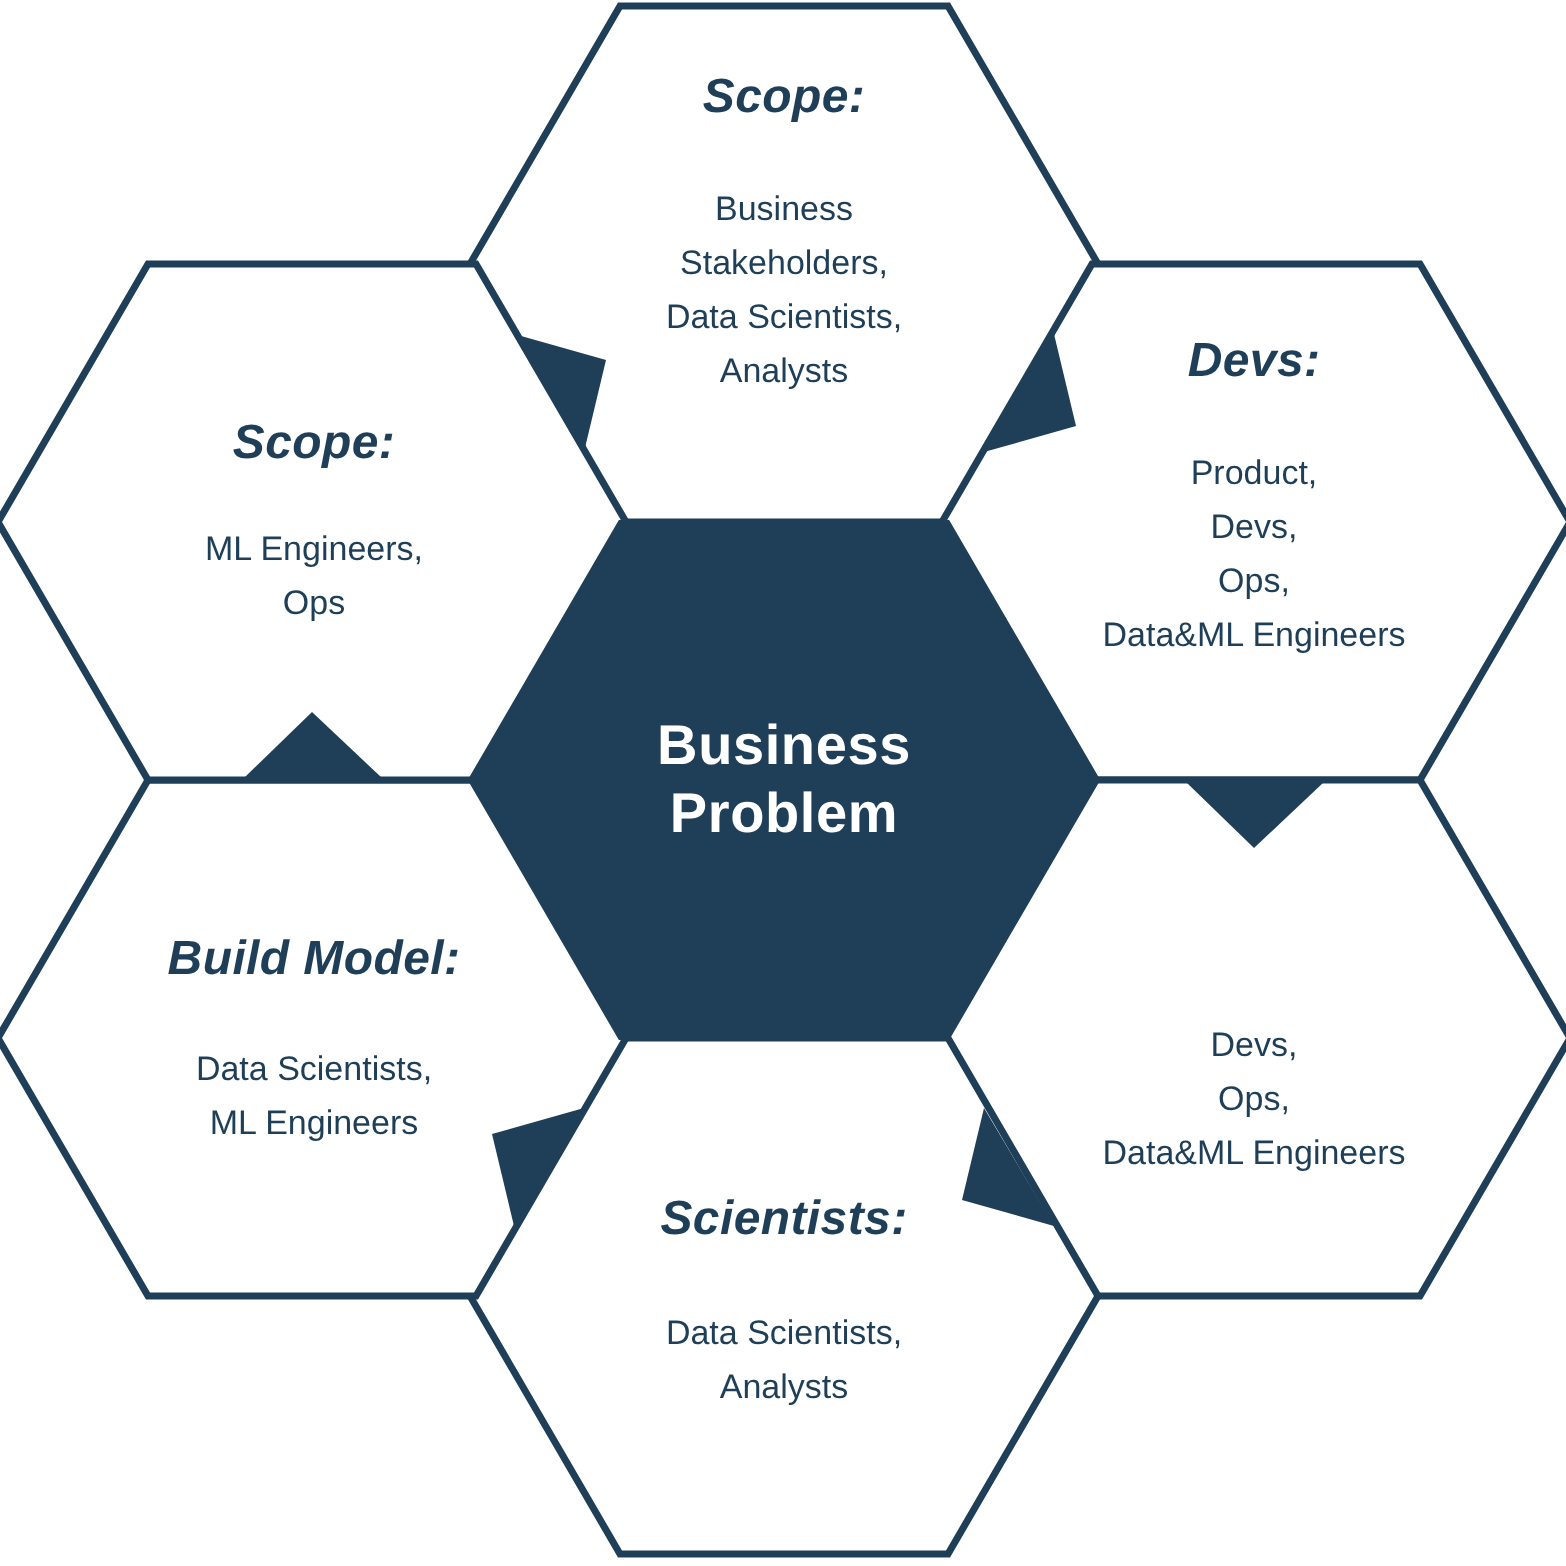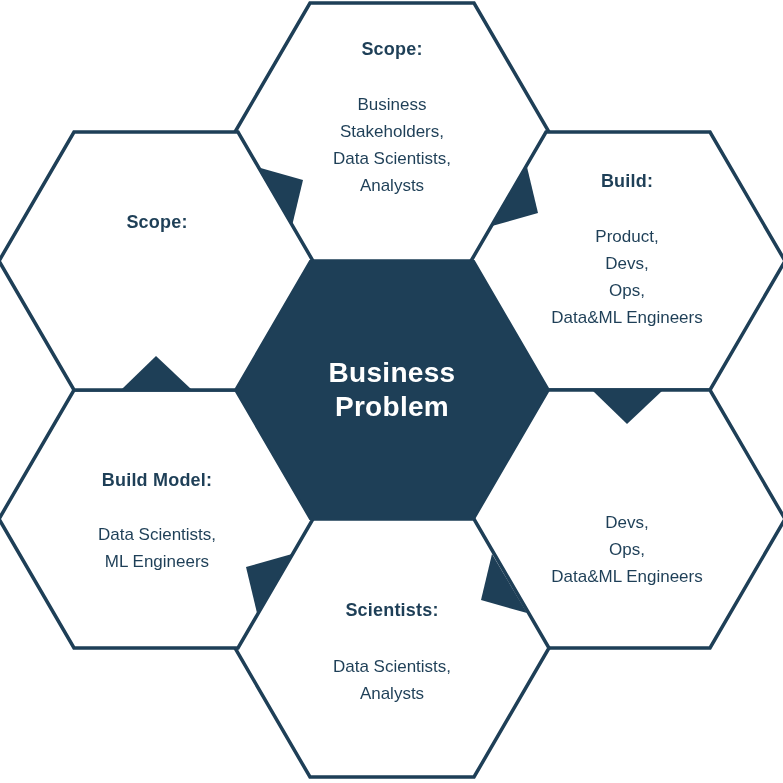--- a/index.html
+++ b/index.html
@@ -17,24 +17,25 @@
   .hex-solid   { fill: var(--navy); stroke: var(--navy); stroke-width: 2; }
   .arrowhead   { fill: var(--navy); stroke: none; }
   .label {
     position: absolute;
     width: 280px;
     text-align: center;
     color: var(--navy);
     white-space: pre-line;
   }
   .hex-title {
-    font-size: 18px;
+    font-size: 24px;
     font-weight: bold;
     line-height: 26px;
     letter-spacing: 0.2px;
+    font-style: italic;
   }
   .hex-members {
     font-size: 17px;
     line-height: 27px;
   }
   .center-title {
     color: #ffffff;
     font-size: 28px;
     font-weight: bold;
     line-height: 34px;
@@ -64,36 +65,38 @@
 
     <polygon class="hex-solid" points="235,390 310,261 474,261 549,390 474,519 310,519"></polygon>
   </svg>
 
   <div class="label hex-title" style="left:252px; top:36px;">Scope:</div>
   <div class="label hex-members" style="left:252px; top:91px;">Business
 Stakeholders,
 Data Scientists,
 Analysts</div>
 
-  <div class="label hex-title" style="left:487px; top:168px;">Build:</div>
+  <div class="label hex-title" style="left:487px; top:168px;">Devs:</div>
   <div class="label hex-members" style="left:487px; top:223px;">Product,
 Devs,
 Ops,
 Data&amp;ML Engineers</div>
 
   <div class="label hex-members" style="left:487px; top:509px;">Devs,
 Ops,
 Data&amp;ML Engineers</div>
 
   <div class="label hex-title" style="left:252px; top:597px;">Scientists:</div>
   <div class="label hex-members" style="left:252px; top:653px;">Data Scientists,
 Analysts</div>
 
   <div class="label hex-title" style="left:17px; top:467px;">Build Model:</div>
   <div class="label hex-members" style="left:17px; top:521px;">Data Scientists,
 ML Engineers</div>
 
   <div class="label hex-title" style="left:17px; top:209px;">Scope:</div>
+  <div class="label hex-members" style="left:17px; top:261px;">ML Engineers,
+Ops</div>
 
   <div class="label center-title" style="left:252px; top:356px;">Business
 Problem</div>
 
 </div>
 
 </body></html>

